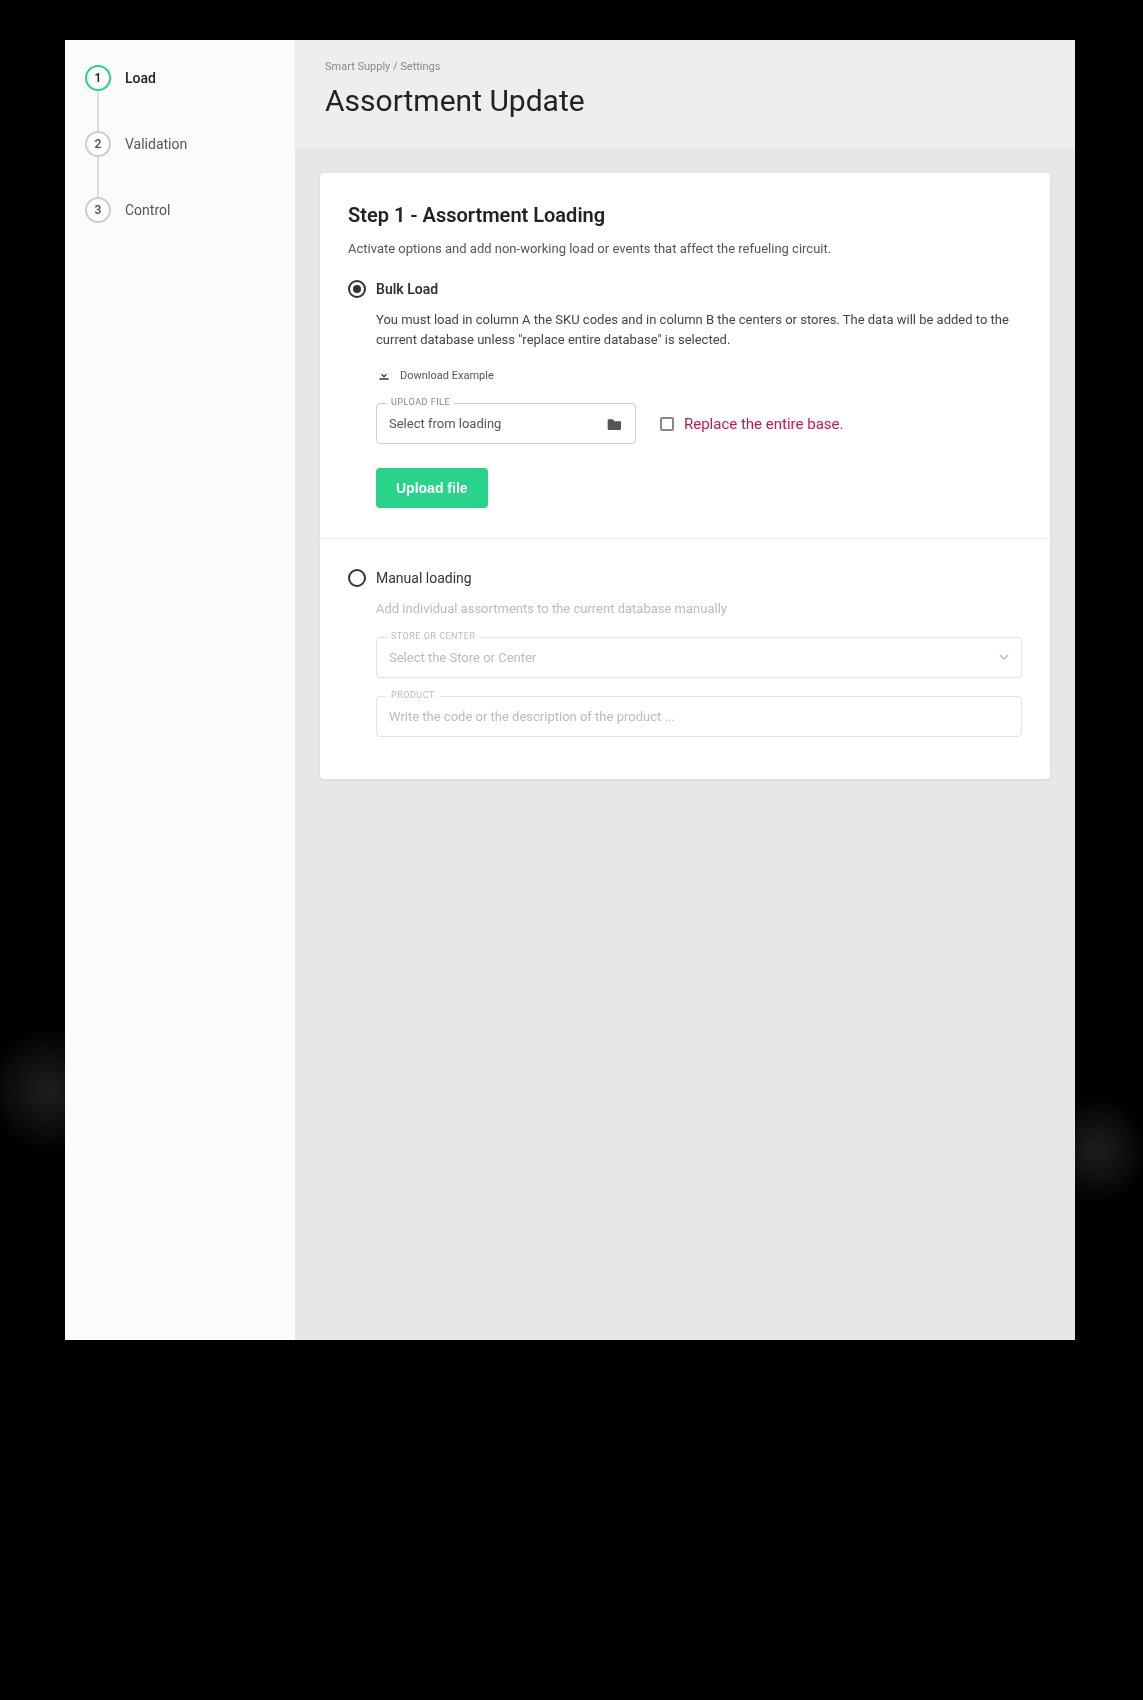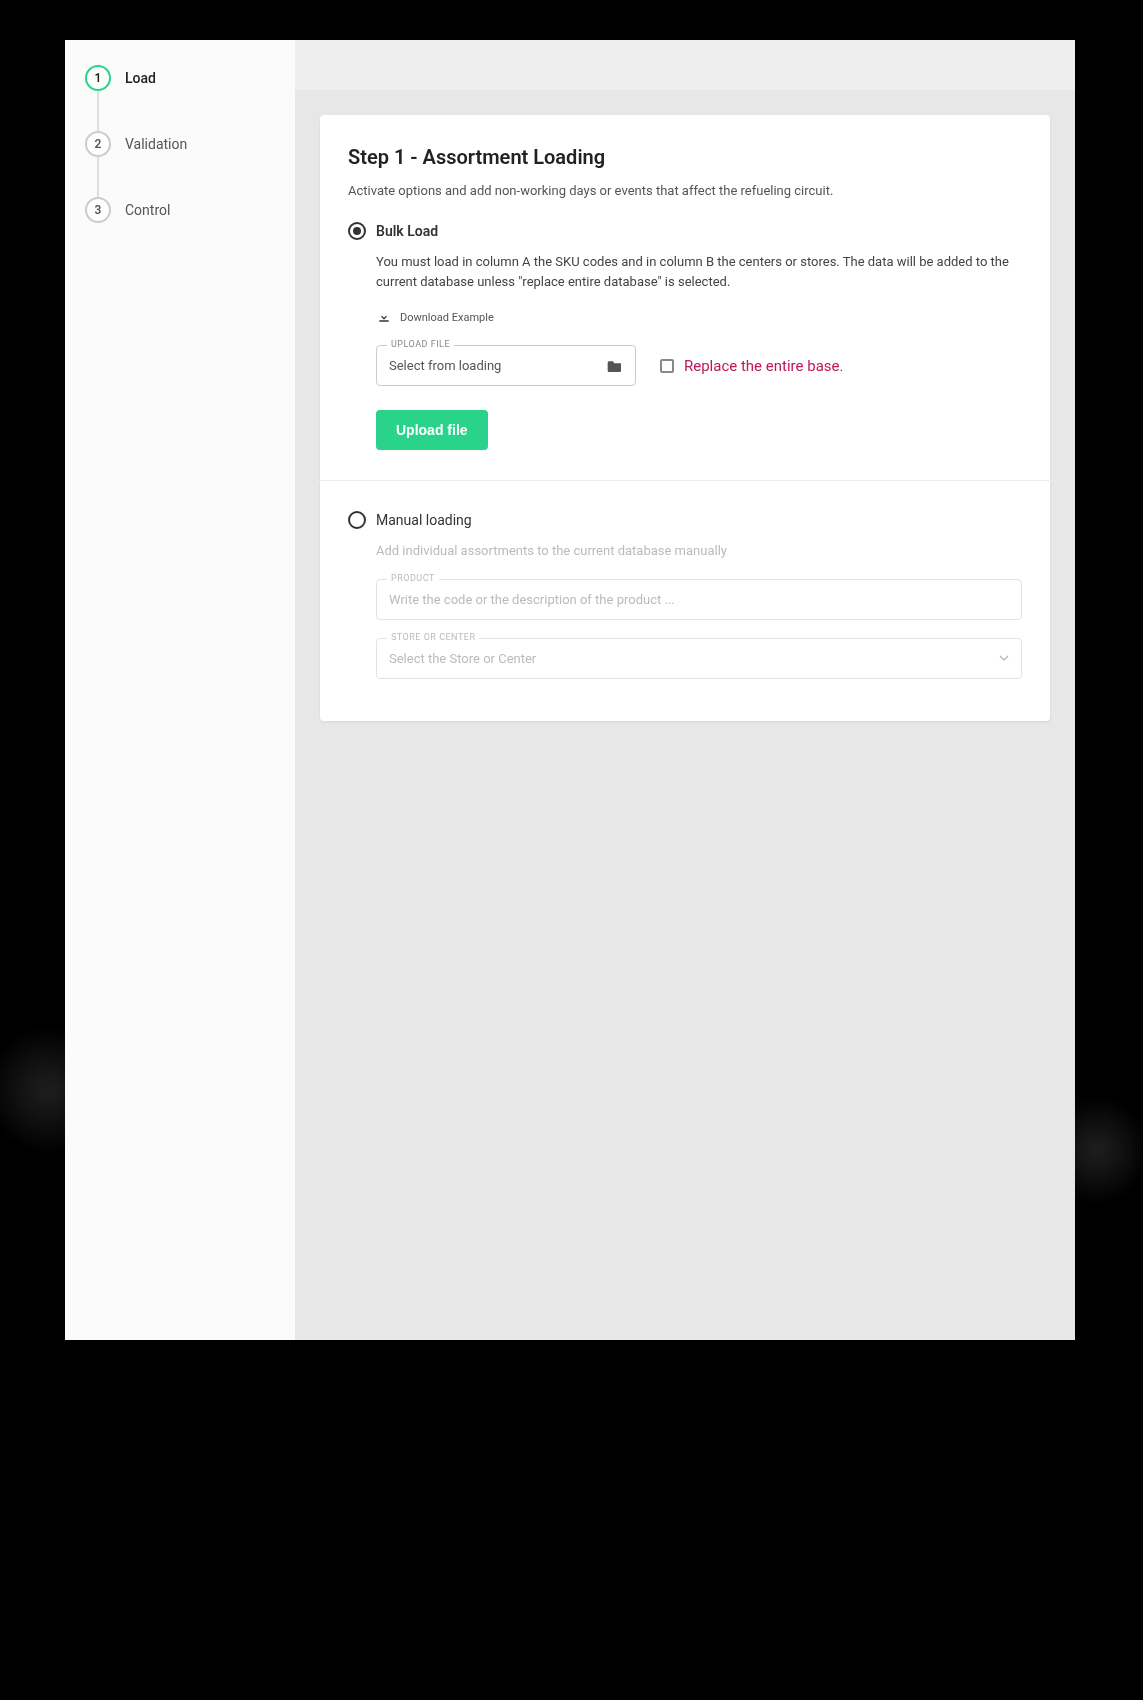--- a/index.html
+++ b/index.html
@@ -277,25 +277,27 @@
       </li>
       <li class="step-item">
         <span class="step-num">3</span>
         <span class="step-label">Control</span>
       </li>
     </ul>
   </aside>
 
   <main class="main">
     <div class="main-header">
+      <div class="breadcrumb">Smart Supply / Settings</div>
+      <h1 class="page-title">Assortment Update</h1>
     </div>
 
     <section class="content-card">
       <h2 class="card-title">Step 1 - Assortment Loading</h2>
-      <p class="card-subtitle">Activate options and add non-working days or events that affect the refueling circuit.</p>
+      <p class="card-subtitle">Activate options and add non-working load or events that affect the refueling circuit.</p>
 
       <div class="option-block">
         <div class="radio-row">
           <span class="radio filled"></span>
           <span class="radio-label">Bulk Load</span>
         </div>
         <div class="option-body">
           <p class="option-desc">You must load in column A the SKU codes and in column B the centers or stores. The data will be added to the current database unless "replace entire database" is selected.</p>
           <a class="download-link">
             <svg class="download-icon" viewBox="0 0 24 24" fill="#333">
@@ -325,34 +327,34 @@
       <div class="option-block">
         <div class="radio-row">
           <span class="radio"></span>
           <span class="radio-label" style="font-weight:400">Manual loading</span>
         </div>
         <div class="option-body disabled-body">
           <p class="option-desc">Add individual assortments to the current database manually</p>
 
           <div class="select-field">
             <div class="fieldset">
-              <legend>PRODUCT</legend>
-              <span class="placeholder">Write the code or the description of the product ...</span>
-            </div>
-          </div>
-
-          <div class="select-field">
-            <div class="fieldset">
               <legend>STORE OR CENTER</legend>
               <span class="placeholder">Select the Store or Center</span>
               <svg class="chev" viewBox="0 0 10 10">
                     <path d="M1 3l4 4 4-4" stroke="#bbb" stroke-width="1.5" fill="none"></path>
                   </svg>
             </div>
           </div>
+
+          <div class="select-field">
+            <div class="fieldset">
+              <legend>PRODUCT</legend>
+              <span class="placeholder">Write the code or the description of the product ...</span>
+            </div>
+          </div>
         </div>
       </div>
 
     </section>
 
   </main>
 </div>
 </div>
 
 </body></html>

